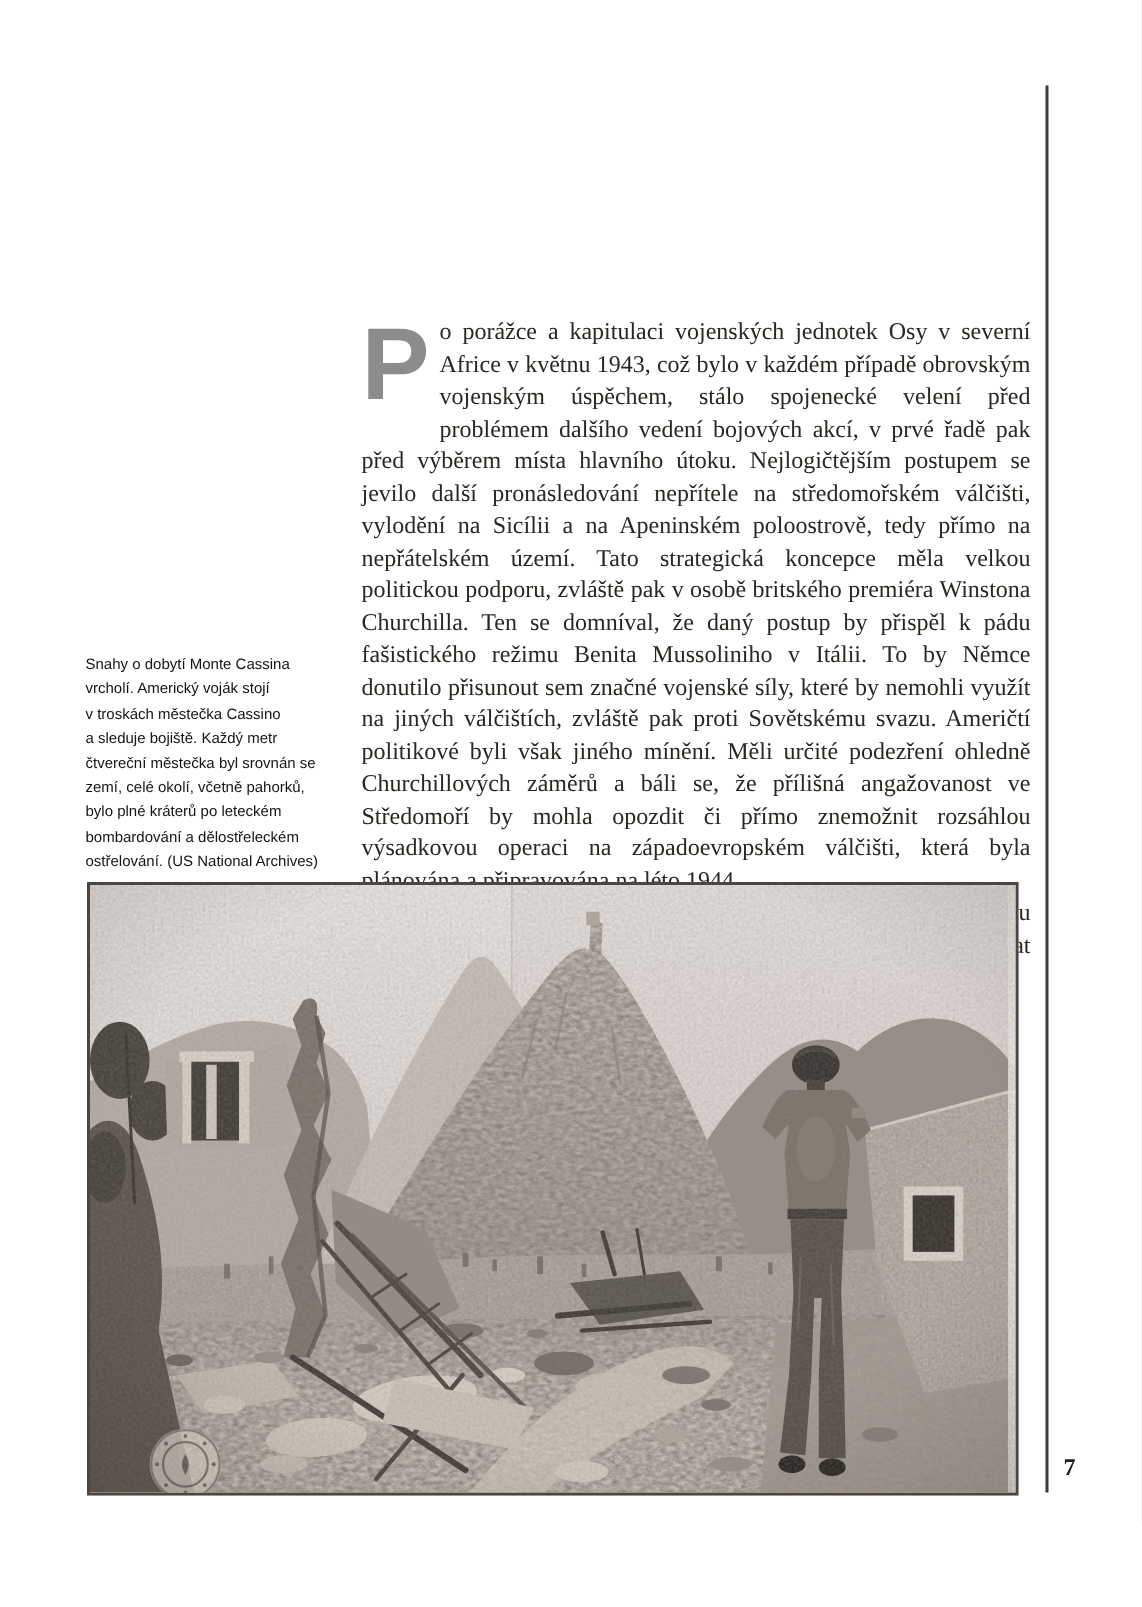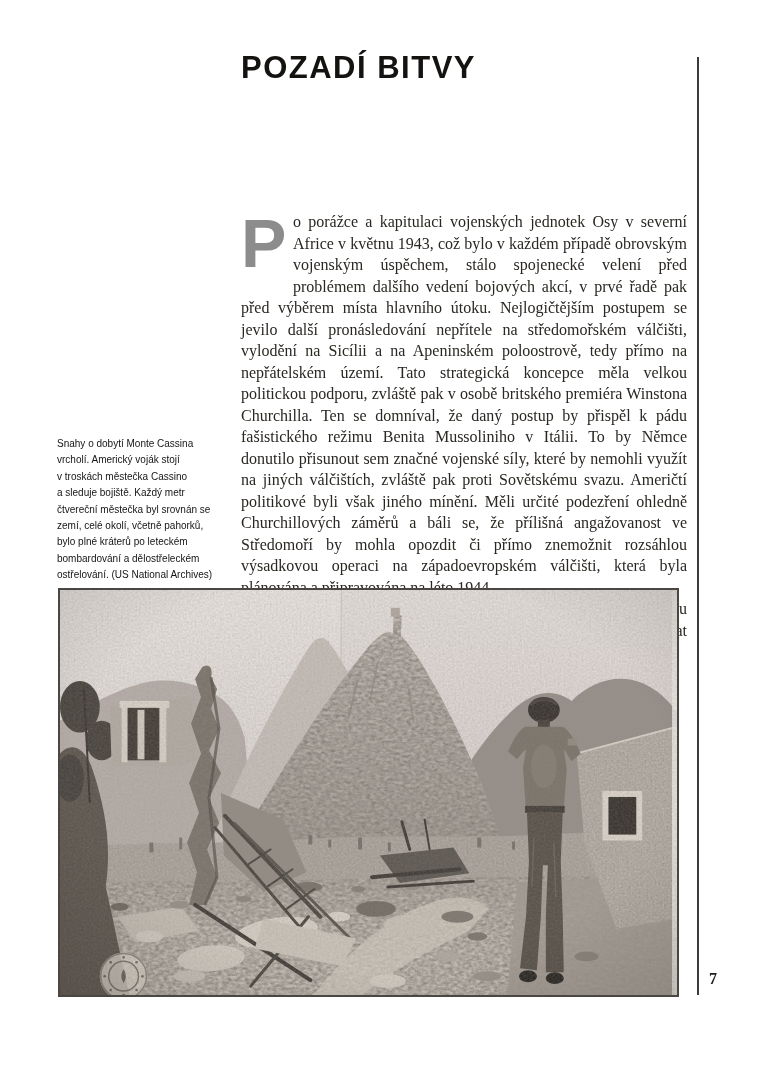--- a/index.html
+++ b/index.html
@@ -42,21 +42,20 @@
     position:absolute;left:709px;top:970px;width:30px;
     font-family:"Liberation Serif",serif;font-weight:bold;
     font-size:16px;color:#1c1c1c;
   }
 </style>
 </head>
 <body>
 
 <div class="page">
 
-  <h1 class="title">POZADÍ BITVY</h1>
 
   <div class="vrule"></div>
 
   <div class="article">
     <p><span class="dropcap">P</span><span>o porážce a kapitulaci vojenských jednotek Osy v severní Africe v květnu 1943, což bylo v každém případě obrovským vojenským úspěchem, stálo spojenecké velení před problémem dalšího vedení bojových akcí, v prvé řadě pak před výběrem místa hlavního útoku. Nejlogičtějším postupem se jevilo další pronásledování nepřítele na středomořském válčišti, vylodění na Sicílii a na Apeninském poloostrově, tedy přímo na nepřátelském území. Tato strategická koncepce měla velkou politickou podporu, zvláště pak v osobě britského premiéra Winstona Churchilla. Ten se domníval, že daný postup by přispěl k pádu fašistického režimu Benita Mussoliniho v Itálii. To by Němce donutilo přisunout sem značné vojenské síly, které by nemohli využít na jiných válčištích, zvláště pak proti Sovětskému svazu. Američtí politikové byli však jiného mínění. Měli určité podezření ohledně Churchillových záměrů a báli se, že přílišná angažovanost ve Středomoří by mohla opozdit či přímo znemožnit rozsáhlou výsadkovou operaci na západoevropském válčišti, která byla plánována a připravována na léto 1944.</span></p>
     <p class="para2">Winston Churchill byl nicméně přesvědčen, že Spojenci nemohou jen nečinně vyčkávat na vylodění ve Francii a že jsou povinni vázat co</p>
   </div>
 
   <aside class="caption">Snahy o dobytí Monte Cassina
 vrcholí. Americký voják stojí

